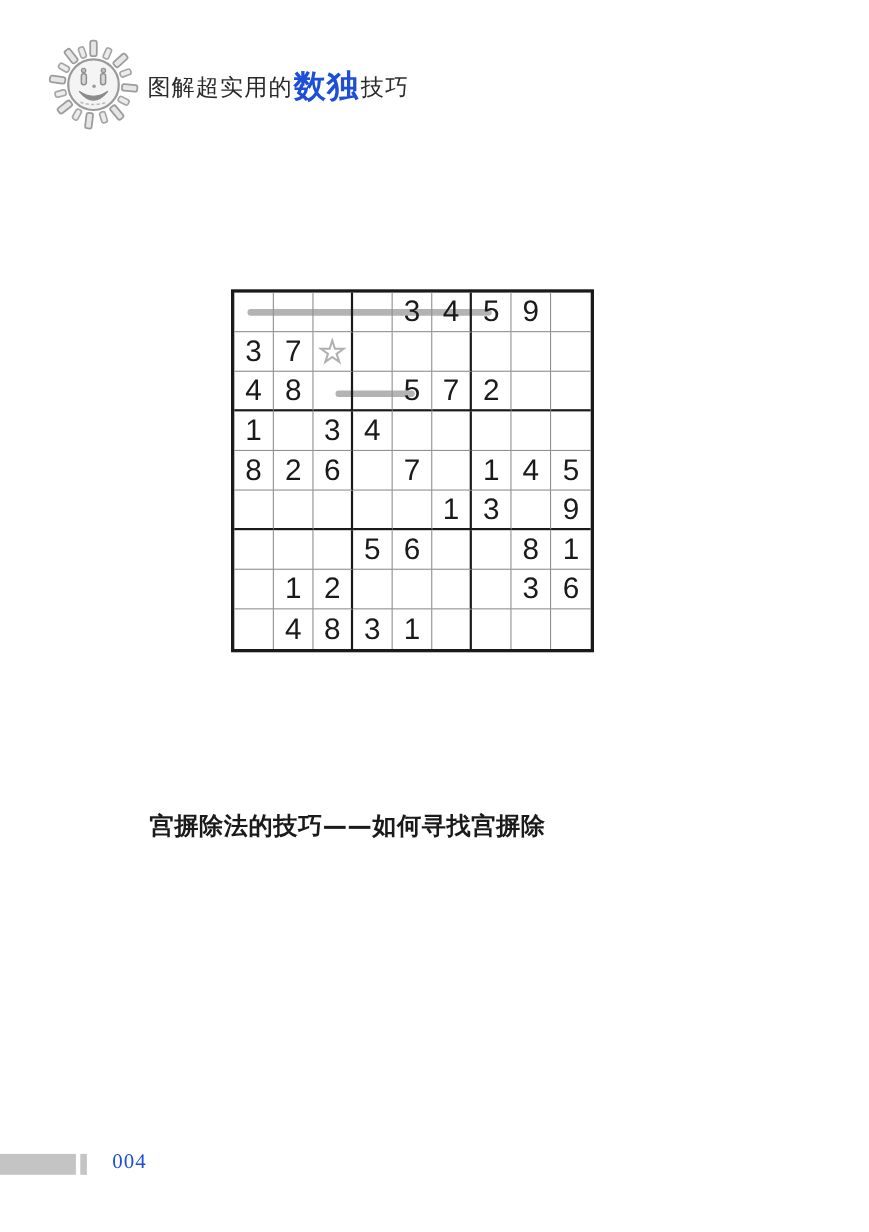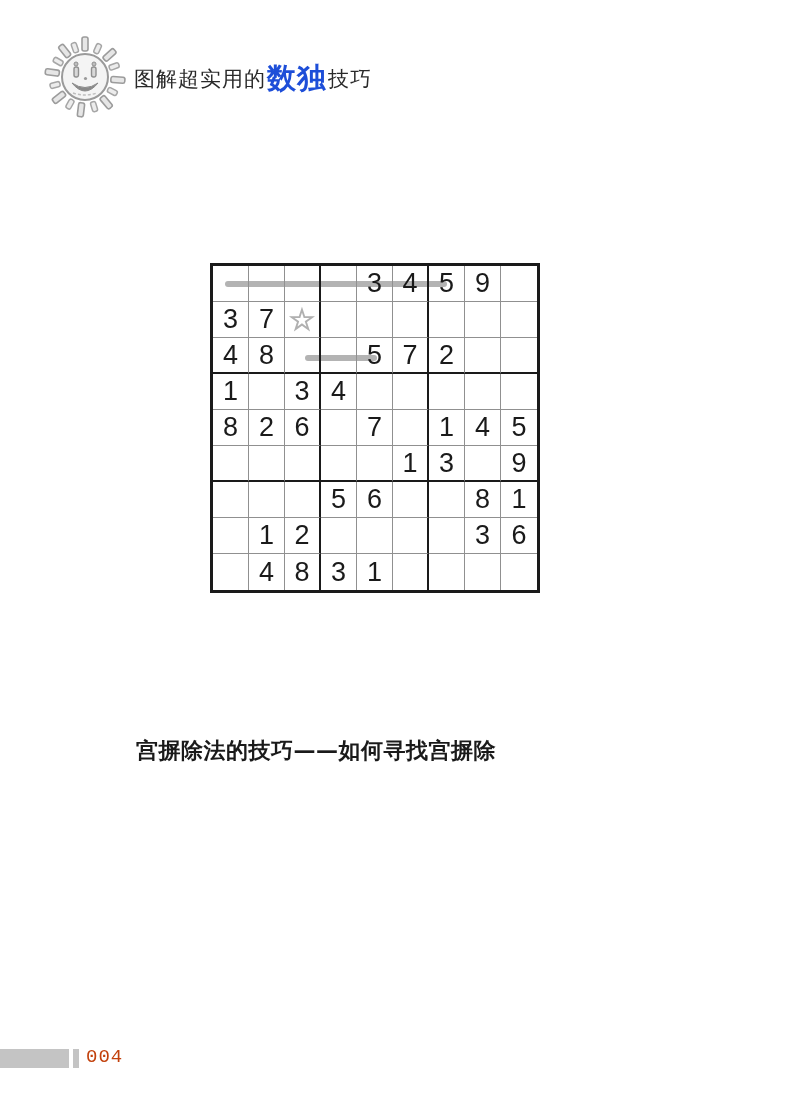--- a/index.html
+++ b/index.html
@@ -40,21 +40,21 @@
   }
   .cell.star{color:#b0b0b0;font-size:30px;font-weight:bold;}
   .ann-line{
     position:absolute;height:6px;background:#b3b3b3;border-radius:3px;z-index:1;
   }
   #ann-line-row1{left:12px;top:15px;width:222px;}
   #ann-line-row3{left:92px;top:89px;width:72px;}
   
   #footer-bar{position:absolute;left:0;top:1049px;width:69px;height:19px;background:#c4c4c4;}
   #footer-tick{position:absolute;left:73px;top:1049px;width:6px;height:19px;background:#c4c4c4;}
-  #page-number{position:absolute;left:86px;top:1046px;font-size:19px;color:#c2410c;letter-spacing:1px;font-family:Liberation Mono, monospace;}
+  #page-number{position:absolute;left:102px;top:1046px;font-size:19px;color:#1d4ed8;letter-spacing:1px;}
 </style>
 </head>
 <body>
 
 <div id="page">
 
   <svg id="logo" viewBox="-43 -43 86 86" xmlns="http://www.w3.org/2000/svg">
     <defs>
       <rect id="ray-long" x="-3" y="-40" width="6" height="14" rx="2" fill="#e6e6e6" stroke="#9c9c9c" stroke-width="1.6"></rect>
       <rect id="ray-short" x="-2.6" y="-36" width="5.2" height="10" rx="2" fill="#ececec" stroke="#a6a6a6" stroke-width="1.5"></rect>

